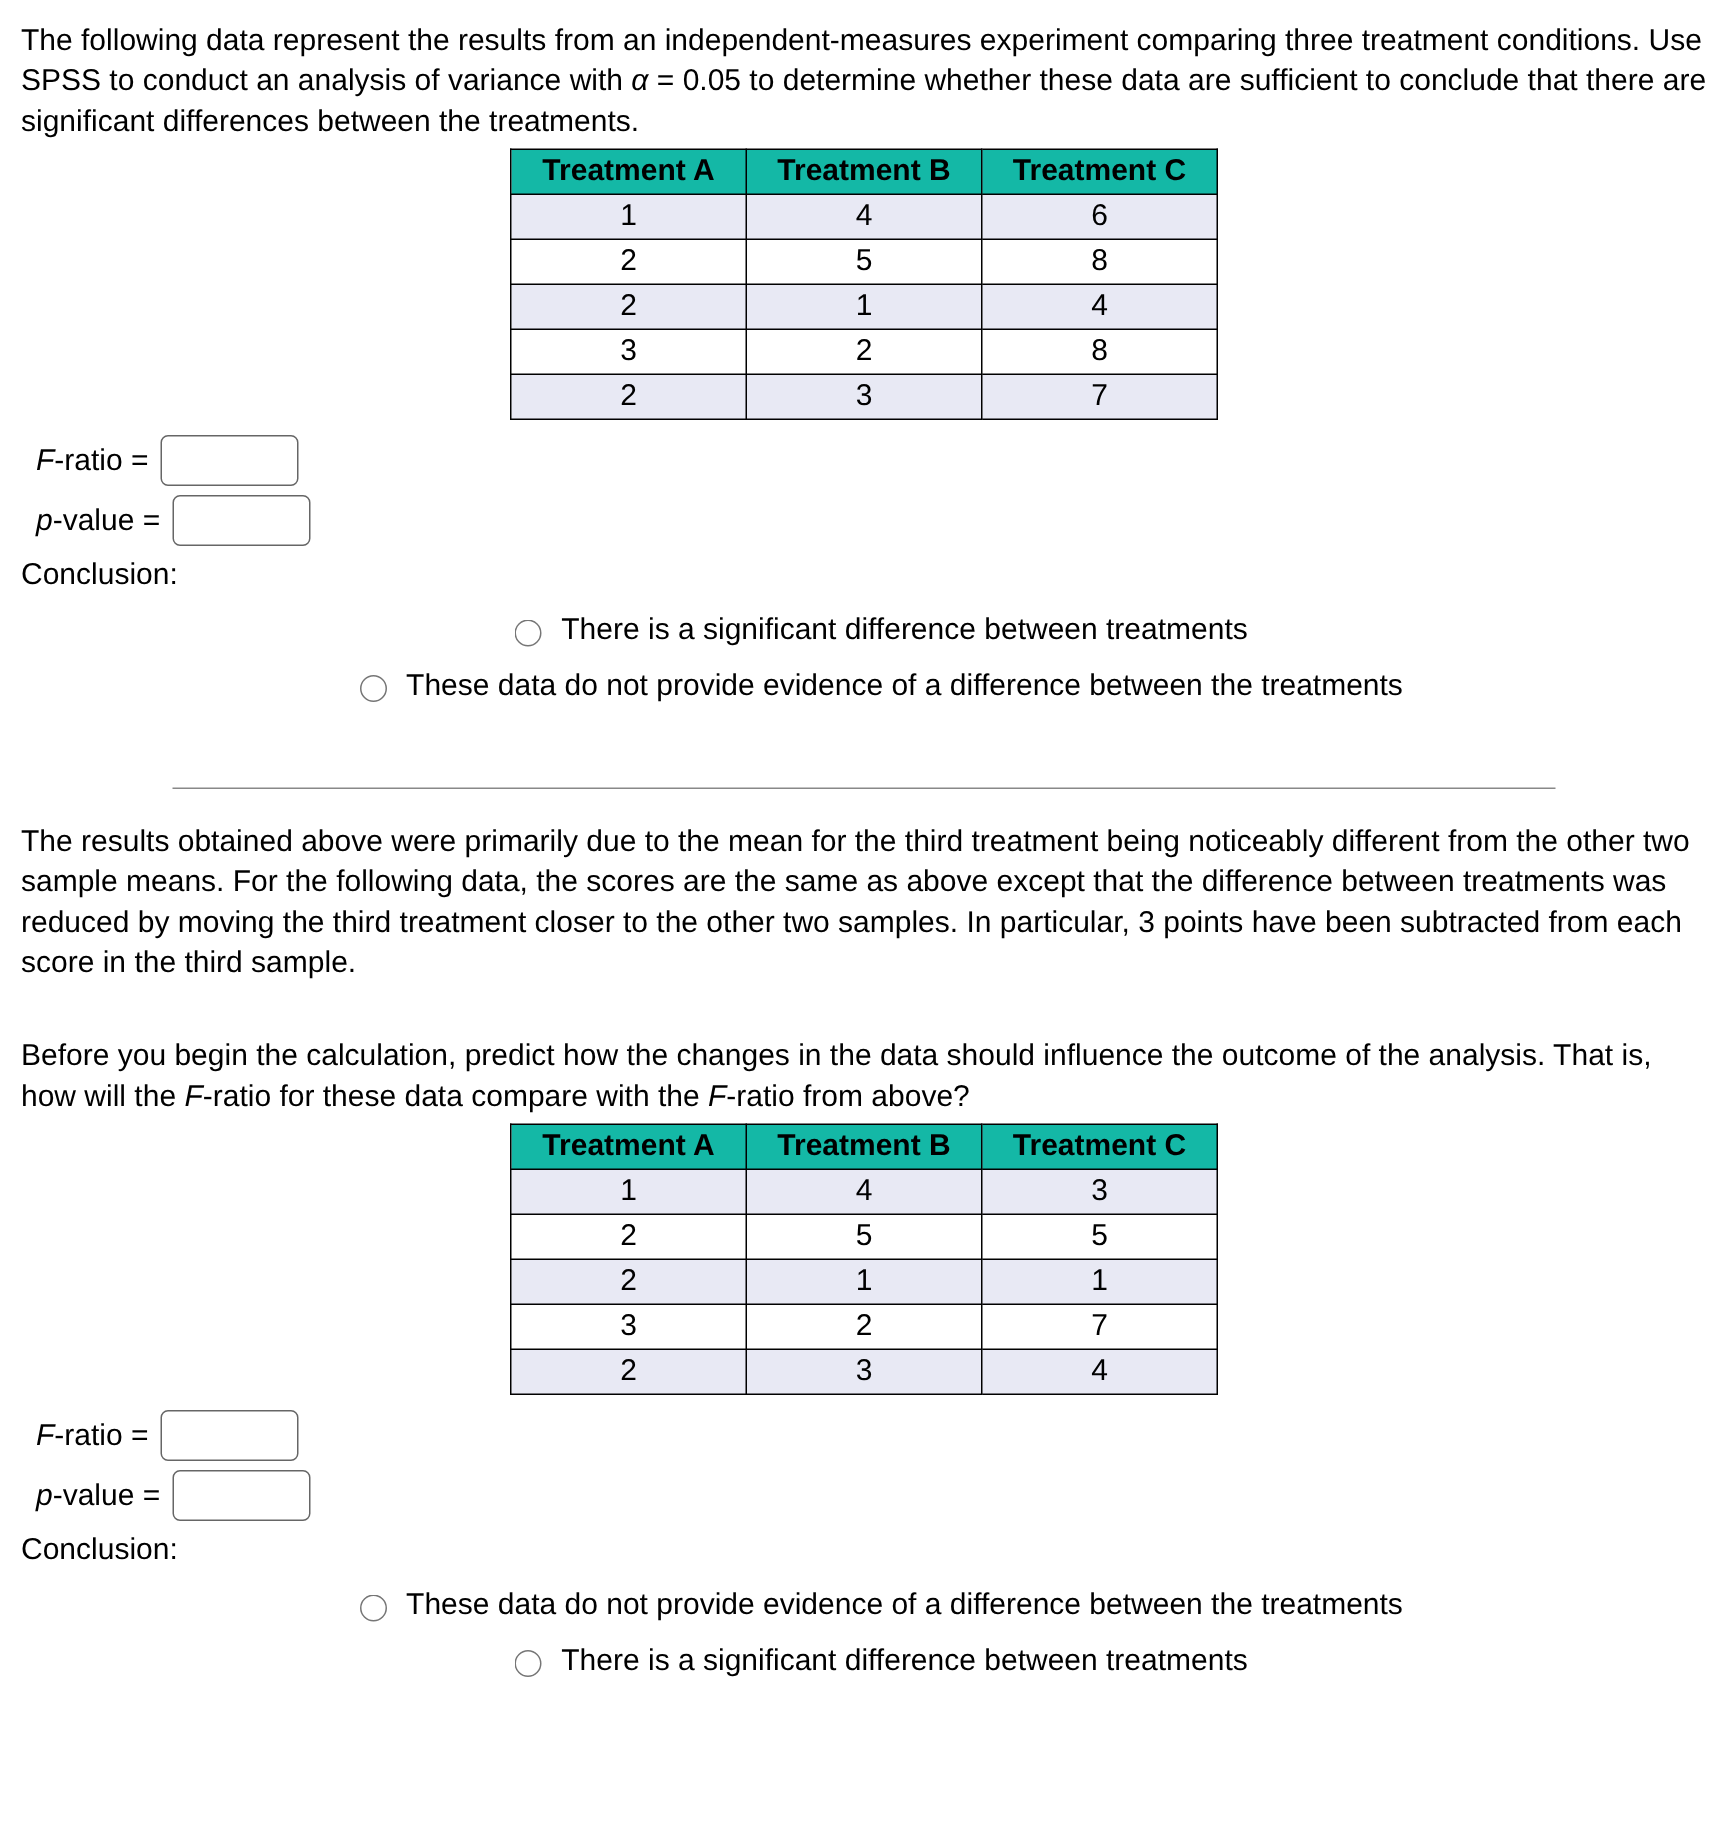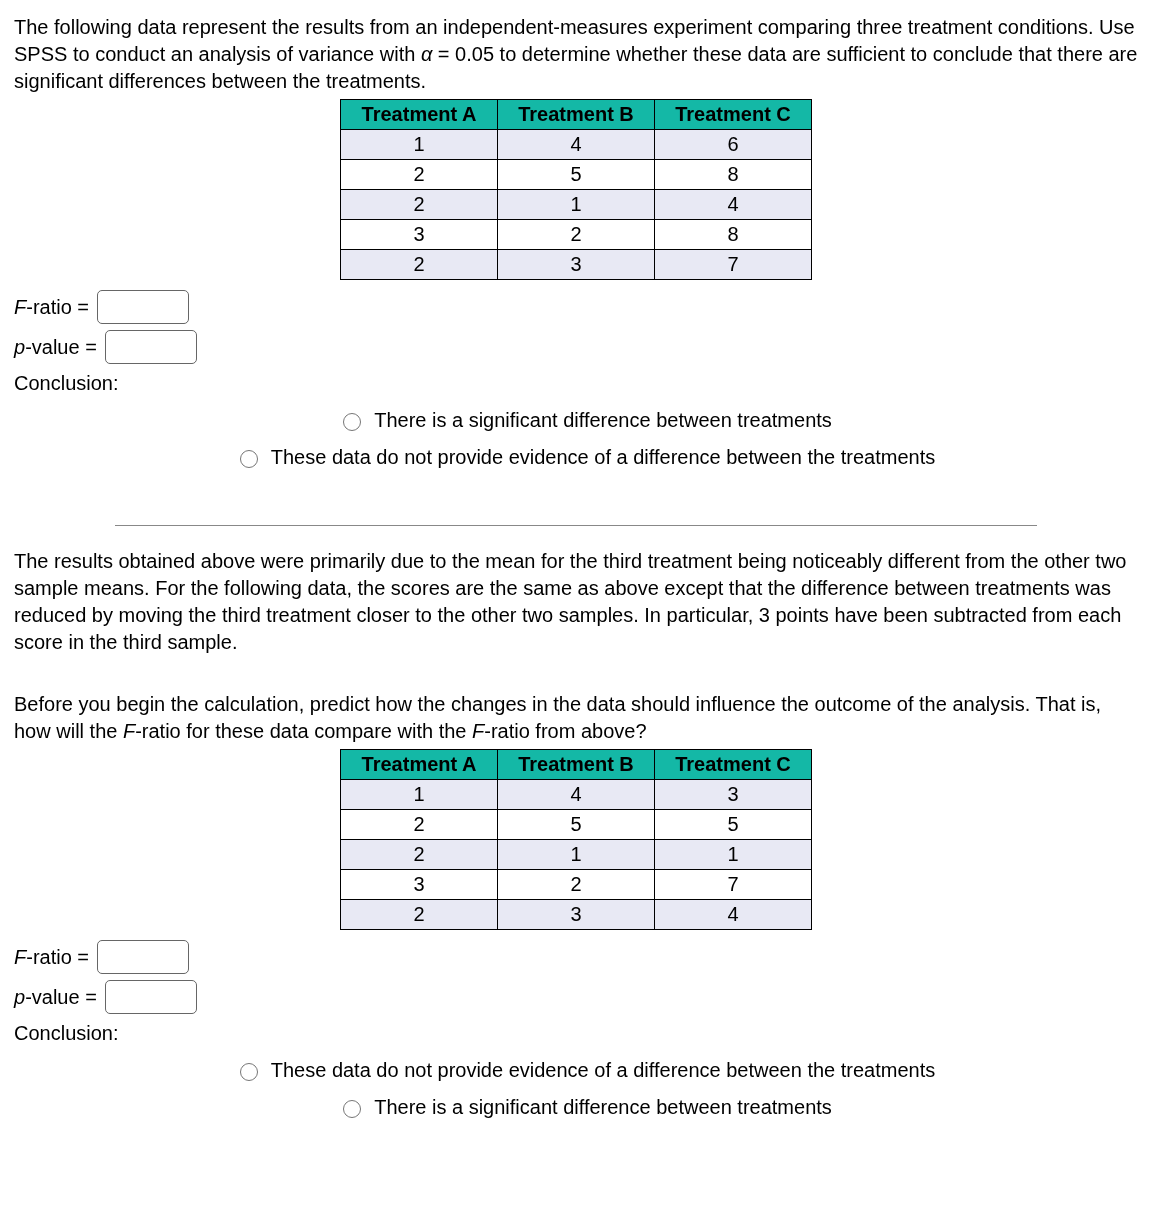--- a/index.html
+++ b/index.html
@@ -18,21 +18,21 @@
   }
   .data-table th, .data-table td {
     border: 1px solid #000;
     text-align: center;
     padding: 1px 8px;
     width: 140px;
     font-weight: normal;
   }
   .data-table th { font-weight: bold; background: #14b8a6; }
   .data-table tr.shade td { background: #e8e9f4; }
-  .input-row { display: flex; align-items: center; gap: 8px; margin: 6px 0; }
+  .input-row { display: flex; align-items: center; gap: 8px; margin: 6px 10px; }
   .italic { font-style: italic; }
   input.box {
     width: 78px;
     height: 28px;
     border: 1px solid #666;
     border-radius: 5px;
     font-size: 18px;
     padding: 2px 6px;
   }
   .radio-options { margin: 8px 0 0 18px; }

